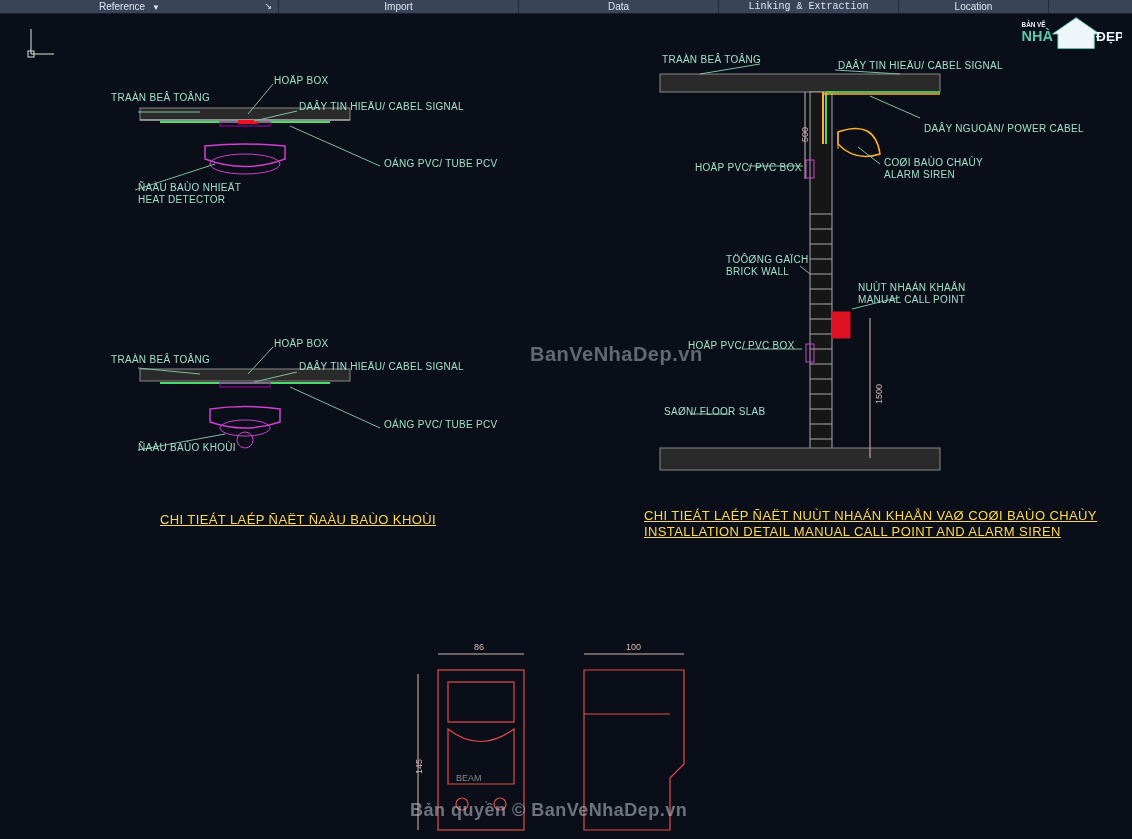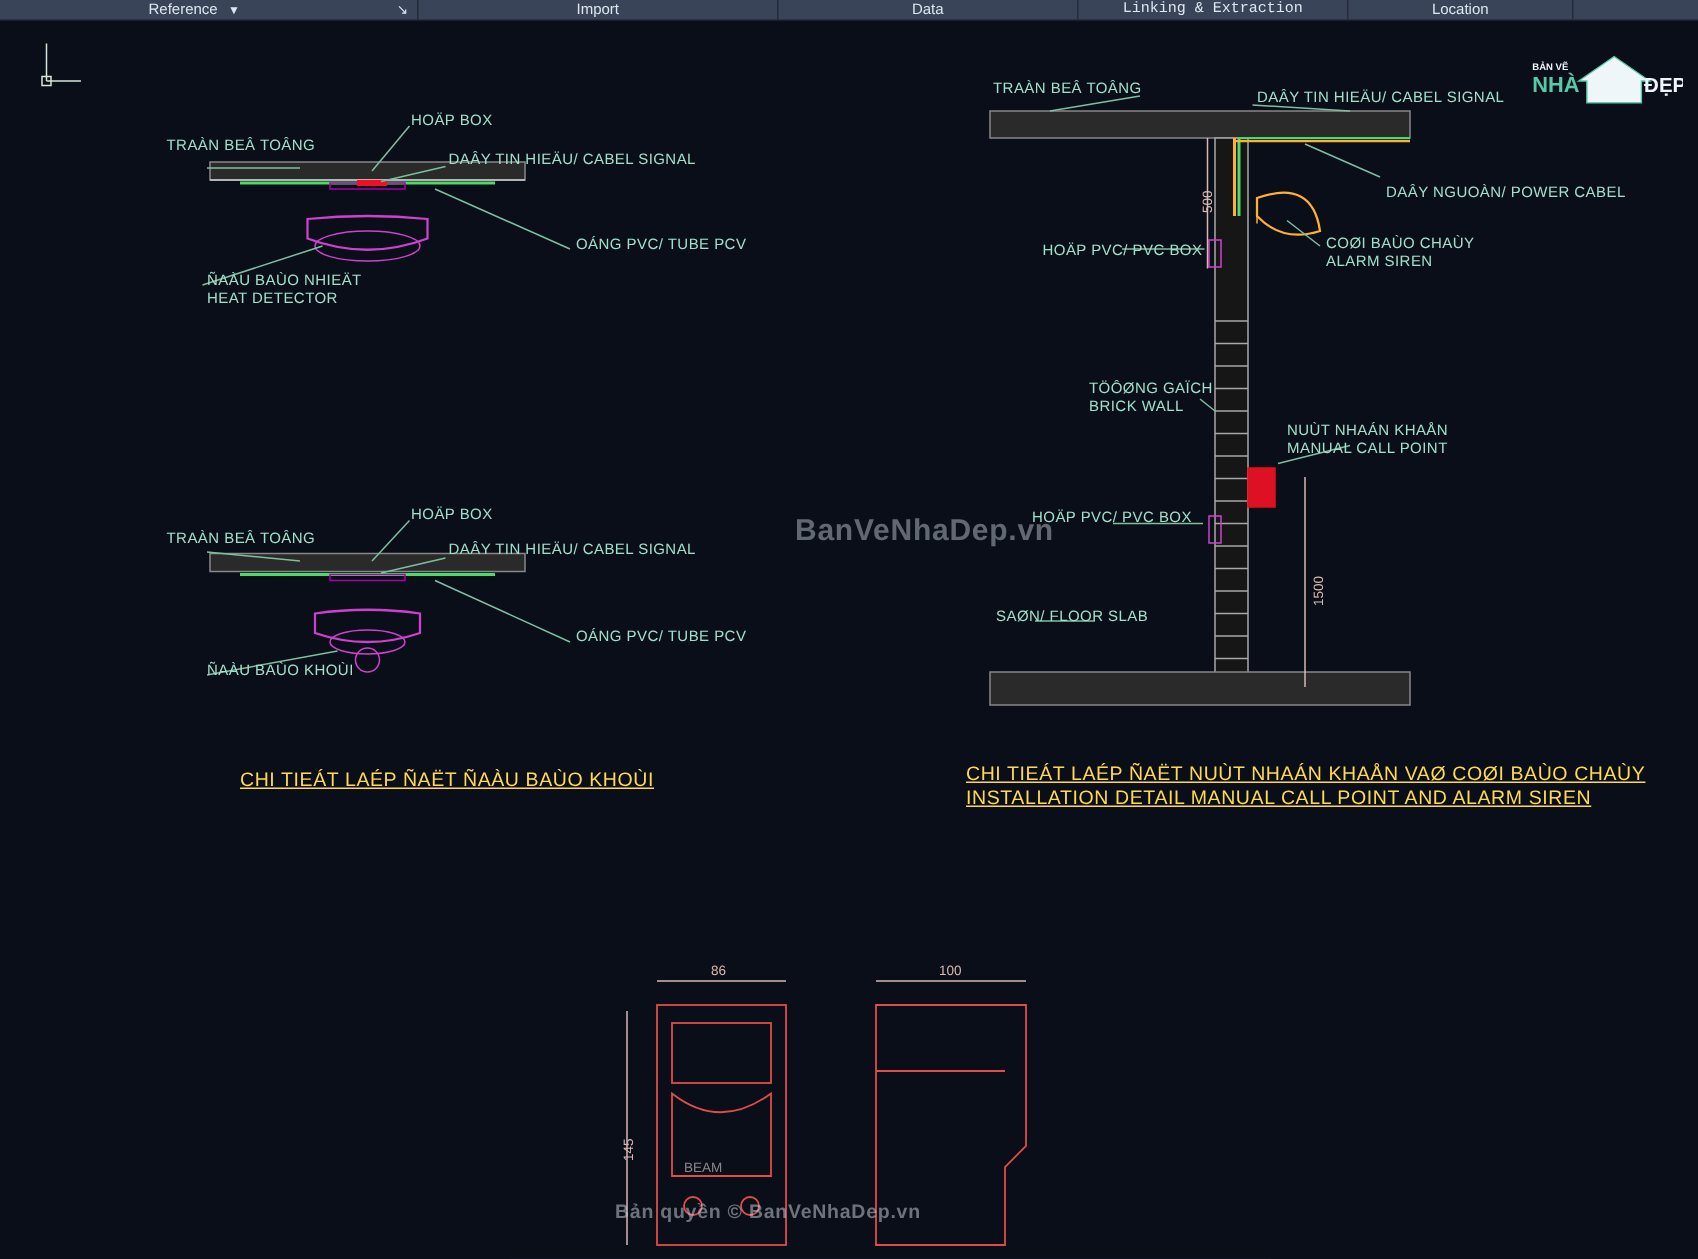--- a/index.html
+++ b/index.html
@@ -41,21 +41,21 @@
   position: absolute;
   left: 6px;
   top: 10px;
   width: 50px;
   height: 50px;
 }
 .ucs-line { stroke: #d7e7d7; stroke-width: 1; }
 .logo {
   position: absolute;
   right: 10px;
-  top: 20px;
+  top: 0;
   width: 110px;
   height: 40px;
   color: #ef4444;
   font-weight: bold;
   font-size: 14px;
   display: flex;
   align-items: center;
 }
 .logo svg { width:100%; height:100%; }
 .watermark1 {
@@ -65,21 +65,21 @@
   color: rgba(205,215,225,0.45);
   font-size: 20px;
   font-weight: bold;
   letter-spacing: .5px;
 }
 .watermark2 {
   position: absolute;
   left: 410px;
   top: 786px;
   color: rgba(205,215,225,0.5);
-  font-size: 13px;
+  font-size: 18px;
   font-weight: bold;
   letter-spacing: .5px;
 }
 .draw-layer { position: absolute; inset: 0; }
 .label {
   position: absolute;
   color: #9fe0c8;
   font-size: 10px;
   font-family: "Arial Narrow", Arial, sans-serif;
   letter-spacing: .3px;

